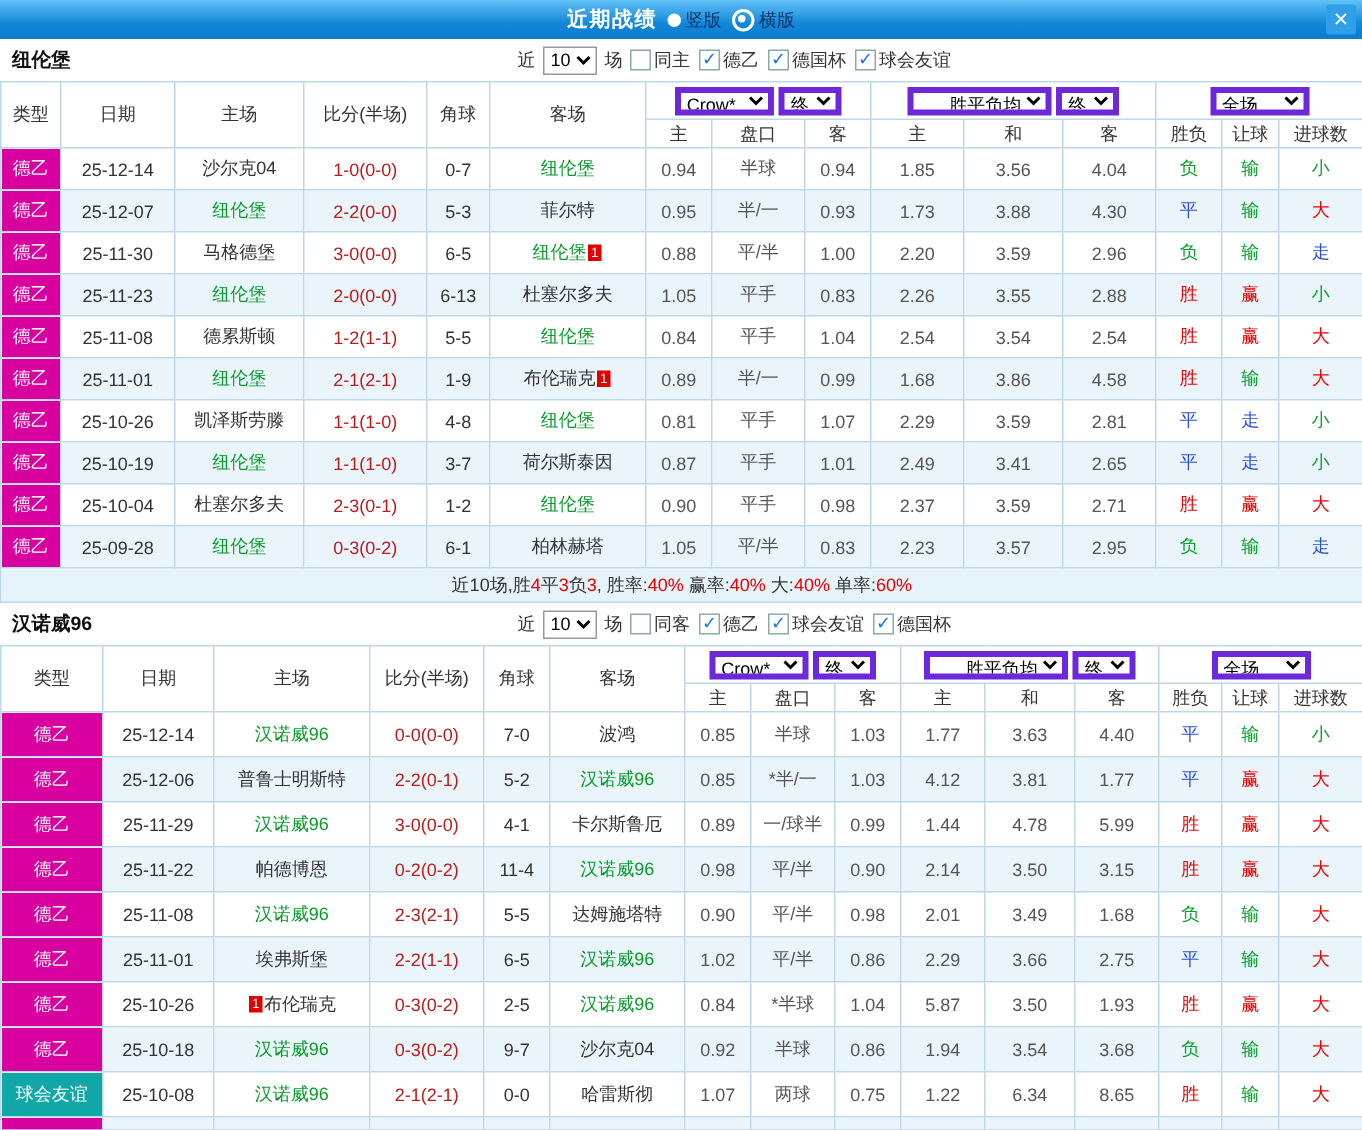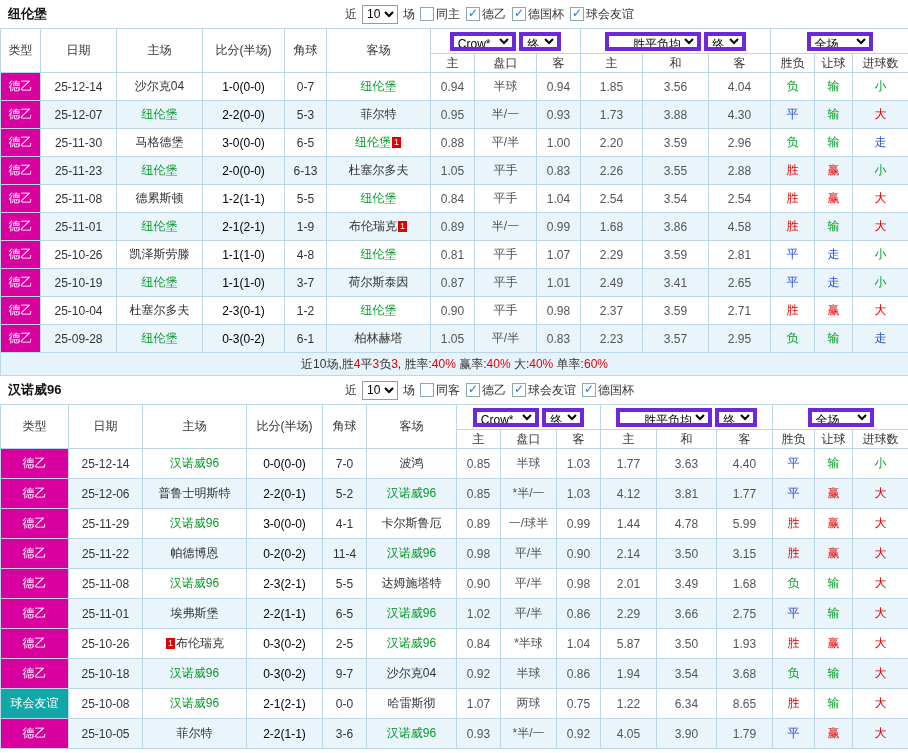--- a/index.html
+++ b/index.html
@@ -29,31 +29,45 @@
   th,td{border:1px solid #bdd7ea;text-align:center;padding:0;white-space:nowrap;overflow:hidden;}
   thead th{font-weight:normal;background:#fff;color:#333;}
   .ctrl-row th{height:24px;}
   .sub-row th{height:18px;}
   thead select{height:19px;font-size:12px;border:4px solid #6d28d9;background:#fff;max-width:100%;}
   .sel-wide{width:96px;padding-left:20px;} .sel-mid{width:66px;} .sel-small{width:42px;}
   .t1 tbody td{height:27px;} .t2 tbody td{height:29px;}
   tbody tr:nth-child(even){background:#e9f4fb;}
   .typecell{color:#fff;}
   .subject{color:#089b2a;cursor:pointer;} .opp{color:#333;cursor:pointer;}
-  .score{color:#000000;cursor:pointer;}
+  .score{color:#b91c1c;cursor:pointer;}
   .odds{color:#555;}
   .badge{display:inline-block;background:#e00000;color:#fff;font-size:9px;line-height:11px;
          width:9px;height:11px;margin:0 1px;vertical-align:middle;}
   tfoot td{height:22px;background:#e7f3fb;font-size:12px;}
 </style>
 </head>
 <body>
 
 <div class="app">
 
+  <div class="titlebar">
+    <div class="center">
+      <span class="title">近期战绩</span>
+      <span class="radio">
+        <span class="rb"></span>
+        <span>竖版</span>
+      </span>
+      <span class="radio">
+        <span class="rb sel"></span>
+        <span>横版</span>
+      </span>
+    </div>
+    <div class="close">✕</div>
+  </div>
 
   <div class="teambar">
     <span class="teamname">纽伦堡</span>
     <span class="filters">
       <span>近</span>
       <select><option>10</option></select>
       <span>场</span>
       <span style="display:inline-flex;gap:6px;">
           <label class="chk">
             <span class="cb"></span>

